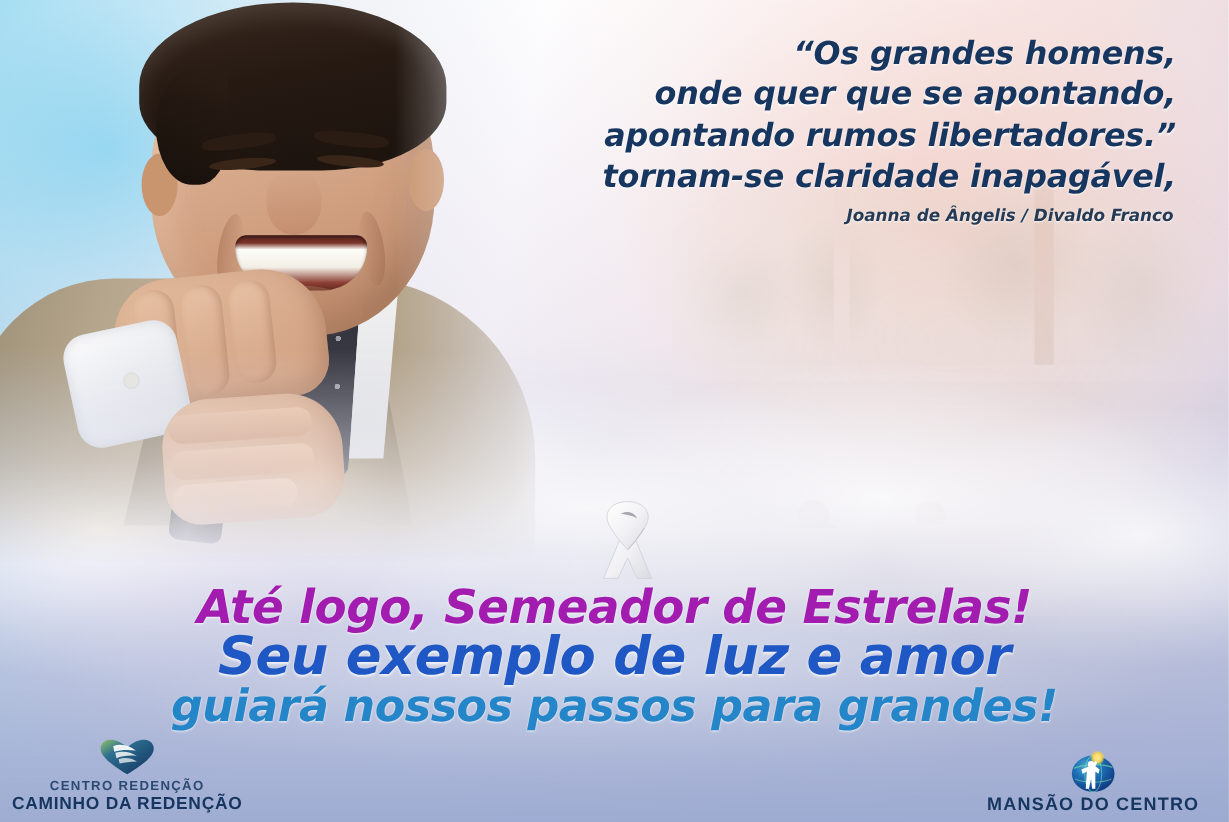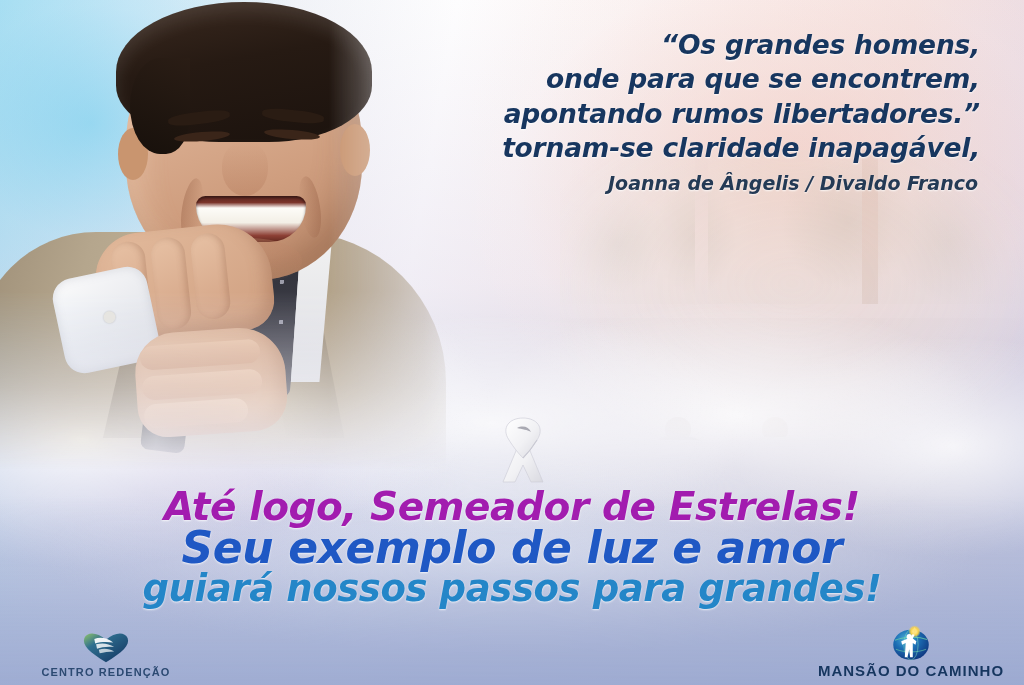--- a/index.html
+++ b/index.html
@@ -204,21 +204,21 @@
     font-weight:700;font-style:italic;
     font-size:26.5px;line-height:1.30;
     letter-spacing:-0.2px;
     color:#17365f;
     text-shadow:0 1px 2px rgba(255,255,255,.85);
   }
   .quote .l{display:block;white-space:nowrap;}
   .attrib{
     position:absolute;right:46px;top:172px;width:560px;text-align:right;
     font-family:"DejaVu Sans", sans-serif;
-    font-weight:700;font-style:italic;font-size:19px;
+    font-weight:700;font-style:italic;font-size:14px;
     color:#243a55;
     text-shadow:0 1px 2px rgba(255,255,255,.8);
   }
 
   
   .ribbon{position:absolute;left:487px;top:408px;width:72px;height:78px;}
 
   
   .headline{
     position:absolute;left:0;right:0;top:486px;text-align:center;
@@ -311,21 +311,21 @@
       <div class="g1"></div>
         <div class="g2"></div>
         <div class="g3"></div>
     </div>
   </div>
 
   <div class="bottom-haze"></div>
 
   <div class="quote">
     <span class="l">“Os grandes homens,</span>
-    <span class="l">onde para que se encontrem,</span>
+    <span class="l">onde quer que se apontando,</span>
     <span class="l">apontando rumos libertadores.”</span>
     <span class="l">tornam-se claridade inapagável,</span>
   </div>
   <div class="attrib">Joanna de Ângelis / Divaldo Franco</div>
 
   <div class="ribbon">
     <svg viewBox="0 0 72 78" width="72" height="78">
       <defs>
         <linearGradient id="rb" x1="0" y1="0" x2="1" y2="1">
           <stop offset="0%" stop-color="#ffffff"></stop>
@@ -358,20 +358,21 @@
             <stop offset="100%" stop-color="#10305e"></stop>
           </linearGradient>
         </defs>
         <path d="M30 37 C12 26 3 18 6 10 C9 3 20 3 30 12 C40 3 51 3 54 10 C57 18 48 26 30 37 Z" fill="url(#hh)"></path>
         <path d="M17 11 C24 8 32 10 38 15 C32 14 24 14 18 16 Z" fill="#ffffff" opacity=".92"></path>
         <path d="M19 17 C26 15 33 16 39 20 C32 19 25 20 20 22 Z" fill="#ffffff" opacity=".82"></path>
         <path d="M22 23 C28 21 34 22 39 25 C33 25 27 26 23 27 Z" fill="#ffffff" opacity=".70"></path>
       </svg>
     </div>
     <div class="t1">CENTRO REDENÇÃO</div>
+    <div class="t2">CAMINHO DA REDENÇÃO</div>
   </div>
 
   <div class="logo logo-right">
     <div class="mark">
       <svg viewBox="0 0 54 44" width="48" height="40">
         <defs>
           <radialGradient id="gl" cx="38%" cy="32%" r="78%">
             <stop offset="0%" stop-color="#4fb4d8"></stop>
             <stop offset="42%" stop-color="#1d6fb5"></stop>
             <stop offset="100%" stop-color="#0d2f77"></stop>
@@ -385,16 +386,16 @@
         <ellipse cx="27" cy="24" rx="20" ry="17" fill="url(#gl)"></ellipse>
         <path d="M9 19 C18 15 34 14 45 18" fill="none" stroke="#6fd3a6" stroke-width="1.2" opacity=".75"></path>
         <path d="M10 29 C19 33 35 33 44 29" fill="none" stroke="#6fd3a6" stroke-width="1.1" opacity=".6"></path>
         <ellipse cx="27" cy="24" rx="8" ry="17" fill="none" stroke="#7fe0c0" stroke-width="1" opacity=".55"></ellipse>
         <circle cx="31" cy="9" r="7" fill="url(#fl)"></circle>
         <path d="M31 4 C33 7 33 10 31 13 C29 10 29 7 31 4 Z" fill="#ffe27a"></path>
         <path d="M26 16 L29 12 L31 13 L29 17 L33 20 L32 24 L29 22 L29 38 L26 38 L25 29 L23 38 L20 38 L21 22 L17 24 L16 20 Z" fill="#ffffff"></path>
         <circle cx="25" cy="15" r="3" fill="#ffffff"></circle>
       </svg>
     </div>
-    <div class="t2">MANSÃO DO CAMINHO</div>
+    <div class="t2">MANSÃO DO CENTRO</div>
   </div>
 
 </div>
 
 </body></html>

